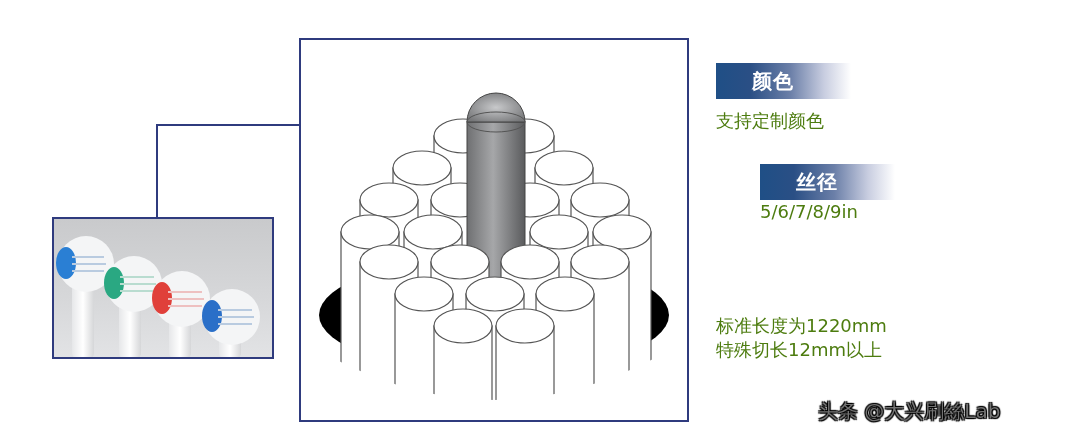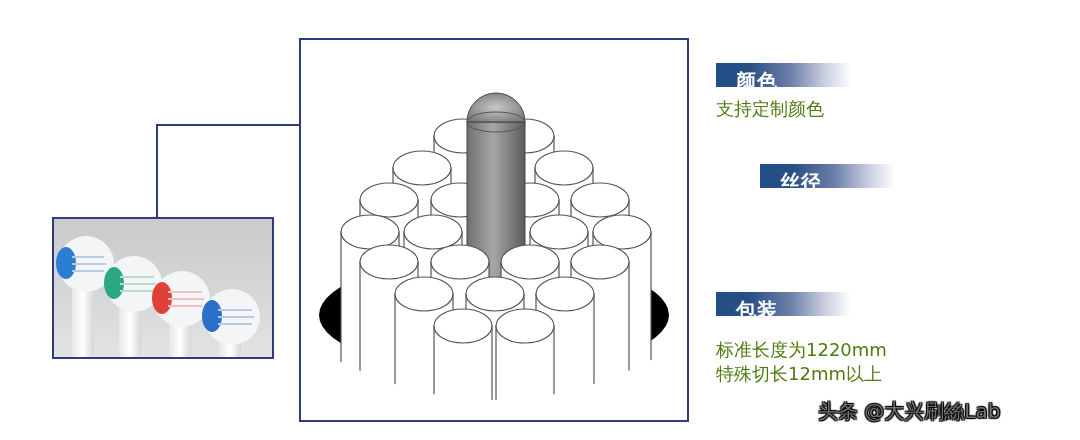--- a/index.html
+++ b/index.html
@@ -12,23 +12,23 @@
       position: absolute; left: 52px; top: 217px; width: 218px; height: 138px;
       border: 2px solid #2f3b7e; background: linear-gradient(180deg, #c9cacc 0%, #d7d8da 60%, #e2e3e5 100%);
       overflow: hidden;
     }
     .main-box {
       position: absolute; left: 299px; top: 38px; width: 386px; height: 380px;
       border: 2px solid #2f3b7e; background: #fff; overflow: hidden;
     }
     .spec { position: absolute; left: 716px; }
     .spec-header {
-      width: 135px; height: 24px;
+      width: 135px; height: 36px;
       background: linear-gradient(90deg, #1f4f86 0%, #2a4f85 25%, #6b7fa8 55%, #c8cde0 80%, #ffffff 100%);
-      color: #ffffff; font-size: 20px; font-weight: bold; line-height: 36px; padding-left: 20px; box-sizing: border-box;
+      color: #ffffff; font-size: 20px; font-weight: bold; line-height: 36px; padding-left: 36px; box-sizing: border-box;
       letter-spacing: 1px;
     }
     .spec-text { color: #4d7c0f; font-size: 18px; line-height: 24px; margin-top: 10px; white-space: nowrap; }
     .watermark {
       position: absolute; left: 818px; top: 398px; font-size: 20px; color: #737373;
       text-shadow: 0 0 1px #000, 1px 1px 1px #000, -1px -1px 1px #000, 1px -1px 1px #000, -1px 1px 1px #000;
       white-space: nowrap;
     }
   </style>
 </head>
@@ -211,21 +211,21 @@
   </svg>
 </div>
 
 <div class="spec" style="top:63px;">
   <div class="spec-header">颜色</div>
   <div class="spec-text">支持定制颜色</div>
 </div>
 
 <div class="spec" style="top:164px;margin-left:44px;">
   <div class="spec-header">丝径</div>
+  <div class="spec-text" style="margin-top:0">5/6/7/8/9in</div>
 </div>
 
 <div class="spec" style="top:292px;">
-  <div class="spec-header">包装</div>
   <div class="spec-text" style="margin-top:22px">标准长度为1220mm</div>
   <div class="spec-text" style="margin-top:0">特殊切长12mm以上</div>
 </div>
 
 <div class="watermark">头条 @大兴刷絲Lab</div>
 
 </body></html>

